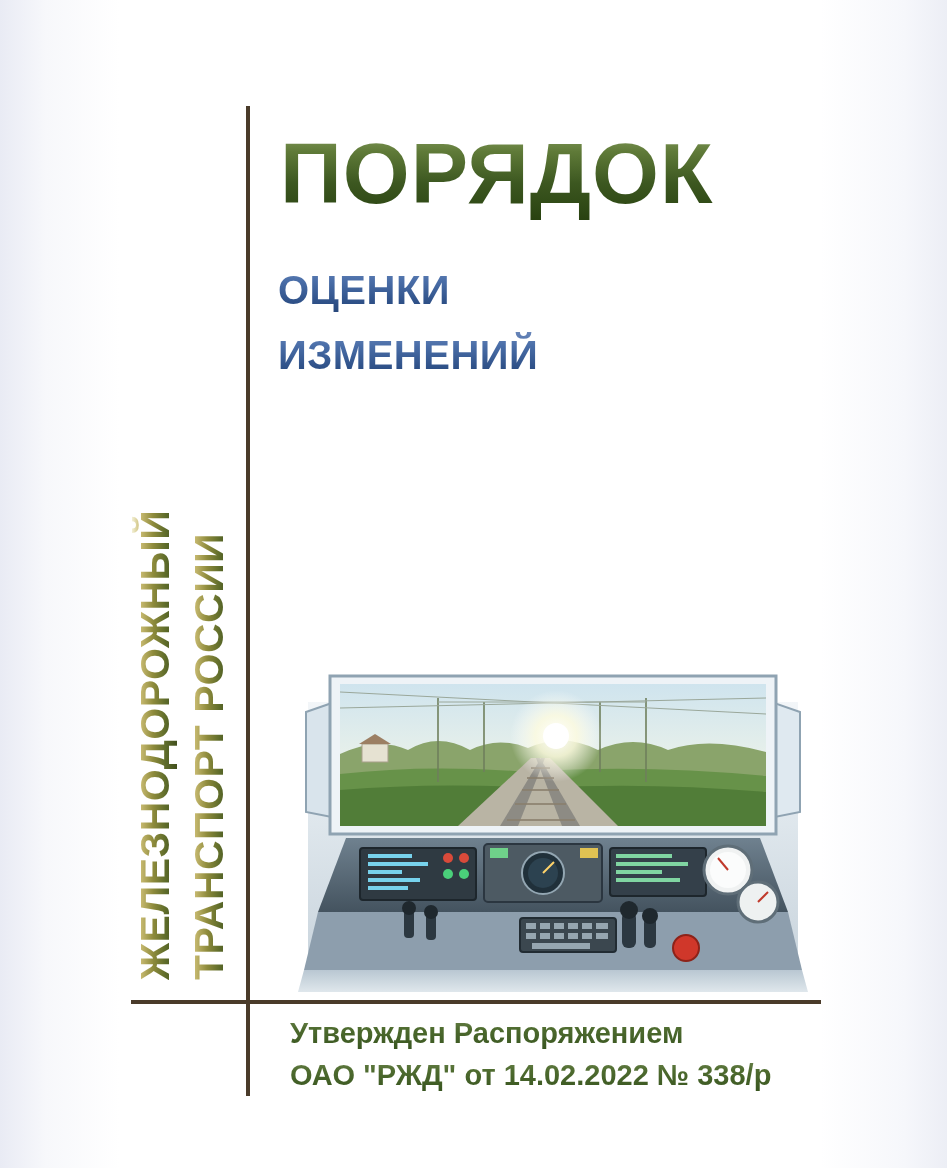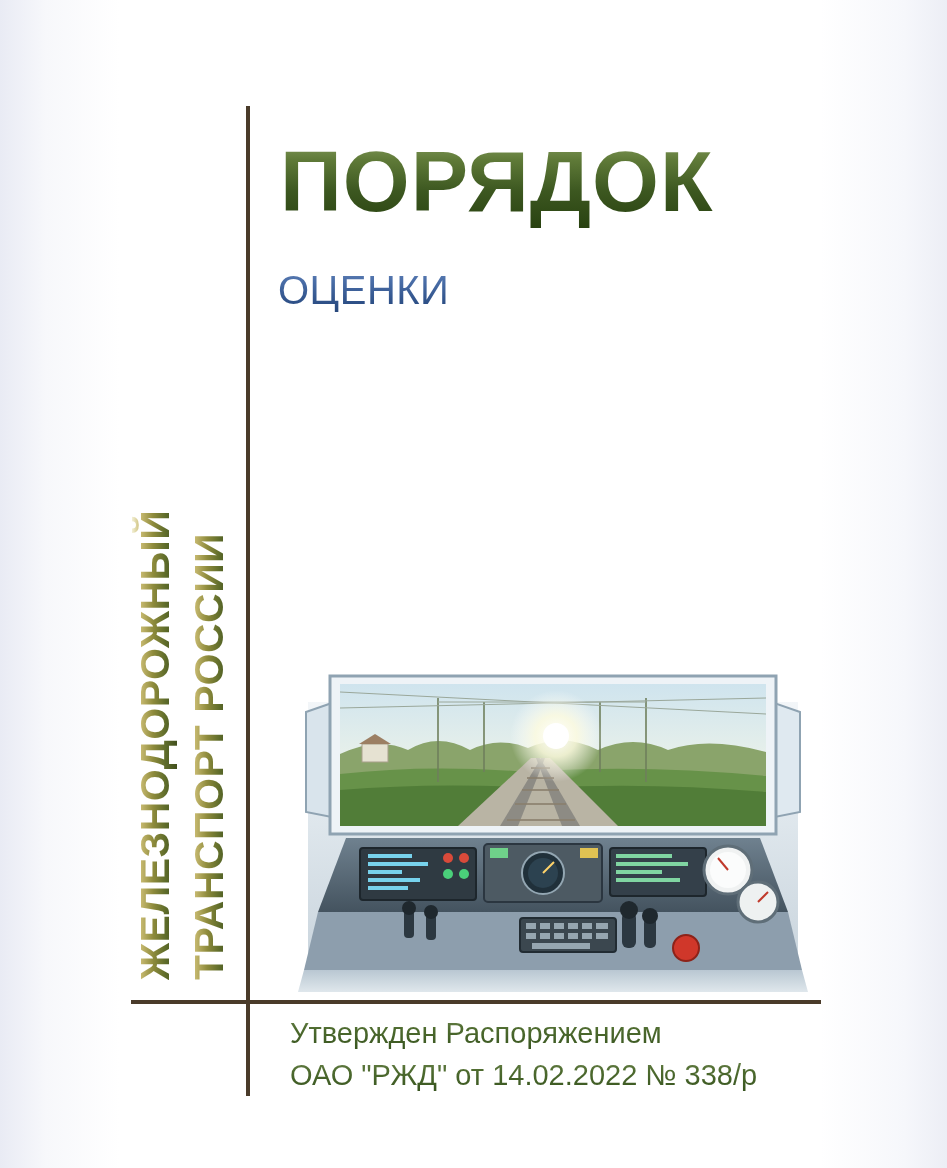--- a/index.html
+++ b/index.html
@@ -74,40 +74,40 @@
     top: 1000px;
     width: 690px;
     height: 4px;
     background: #4a3b2a;
   }
 
   
   .main-title {
     position: absolute;
     left: 280px;
-    top: 132px;
+    top: 124px;
     font-size: 86px;
     font-weight: bold;
     letter-spacing: 1px;
     font-family: "Liberation Sans", sans-serif;
     background: linear-gradient(180deg, #93a86b 0%, #5f7a38 28%, #3c5720 60%, #27400f 100%);
     -webkit-background-clip: text;
     background-clip: text;
     color: transparent;
   }
 
   .subtitle {
     position: absolute;
     left: 278px;
     top: 258px;
     width: 600px;
   }
   .subtitle-line {
     font-size: 40px;
-    font-weight: normal;
+    font-weight: bold;
     line-height: 65px;
     letter-spacing: 0.5px;
     font-family: "Liberation Sans", sans-serif;
     background: linear-gradient(180deg, #7c95c4 0%, #4a6ea8 35%, #2d4f86 70%, #22406f 100%);
     -webkit-background-clip: text;
     background-clip: text;
     color: transparent;
   }
 
   
@@ -121,21 +121,21 @@
 
   
   .footer {
     position: absolute;
     left: 290px;
     top: 1012px;
     width: 620px;
   }
   .footer-line {
     font-size: 29px;
-    font-weight: normal;
+    font-weight: bold;
     line-height: 42px;
     font-family: "Liberation Sans", sans-serif;
     background: linear-gradient(180deg, #7a8f5c 0%, #4e6b2f 40%, #33501c 100%);
     -webkit-background-clip: text;
     background-clip: text;
     color: transparent;
   }
 </style>
 </head>
 <body>
@@ -147,20 +147,21 @@
     <div class="spine-text spine-line2">ТРАНСПОРТ РОССИИ</div>
   </div>
 
   <div class="rule-vert"></div>
   <div class="rule-horiz"></div>
 
   <div class="main-title">ПОРЯДОК</div>
 
   <div class="subtitle">
     <div class="subtitle-line">ОЦЕНКИ</div>
+    <div class="subtitle-line">ИЗМЕНЕНИЙ</div>
   </div>
 
   <div class="illus">
     <svg width="530" height="330" viewBox="0 0 530 330" xmlns="http://www.w3.org/2000/svg">
       <defs>
         <linearGradient id="skyG" x1="0" y1="0" x2="0" y2="1">
           <stop offset="0%" stop-color="#cfe4ee"></stop>
           <stop offset="55%" stop-color="#e9f1ea"></stop>
           <stop offset="100%" stop-color="#cfe0c3"></stop>
         </linearGradient>

